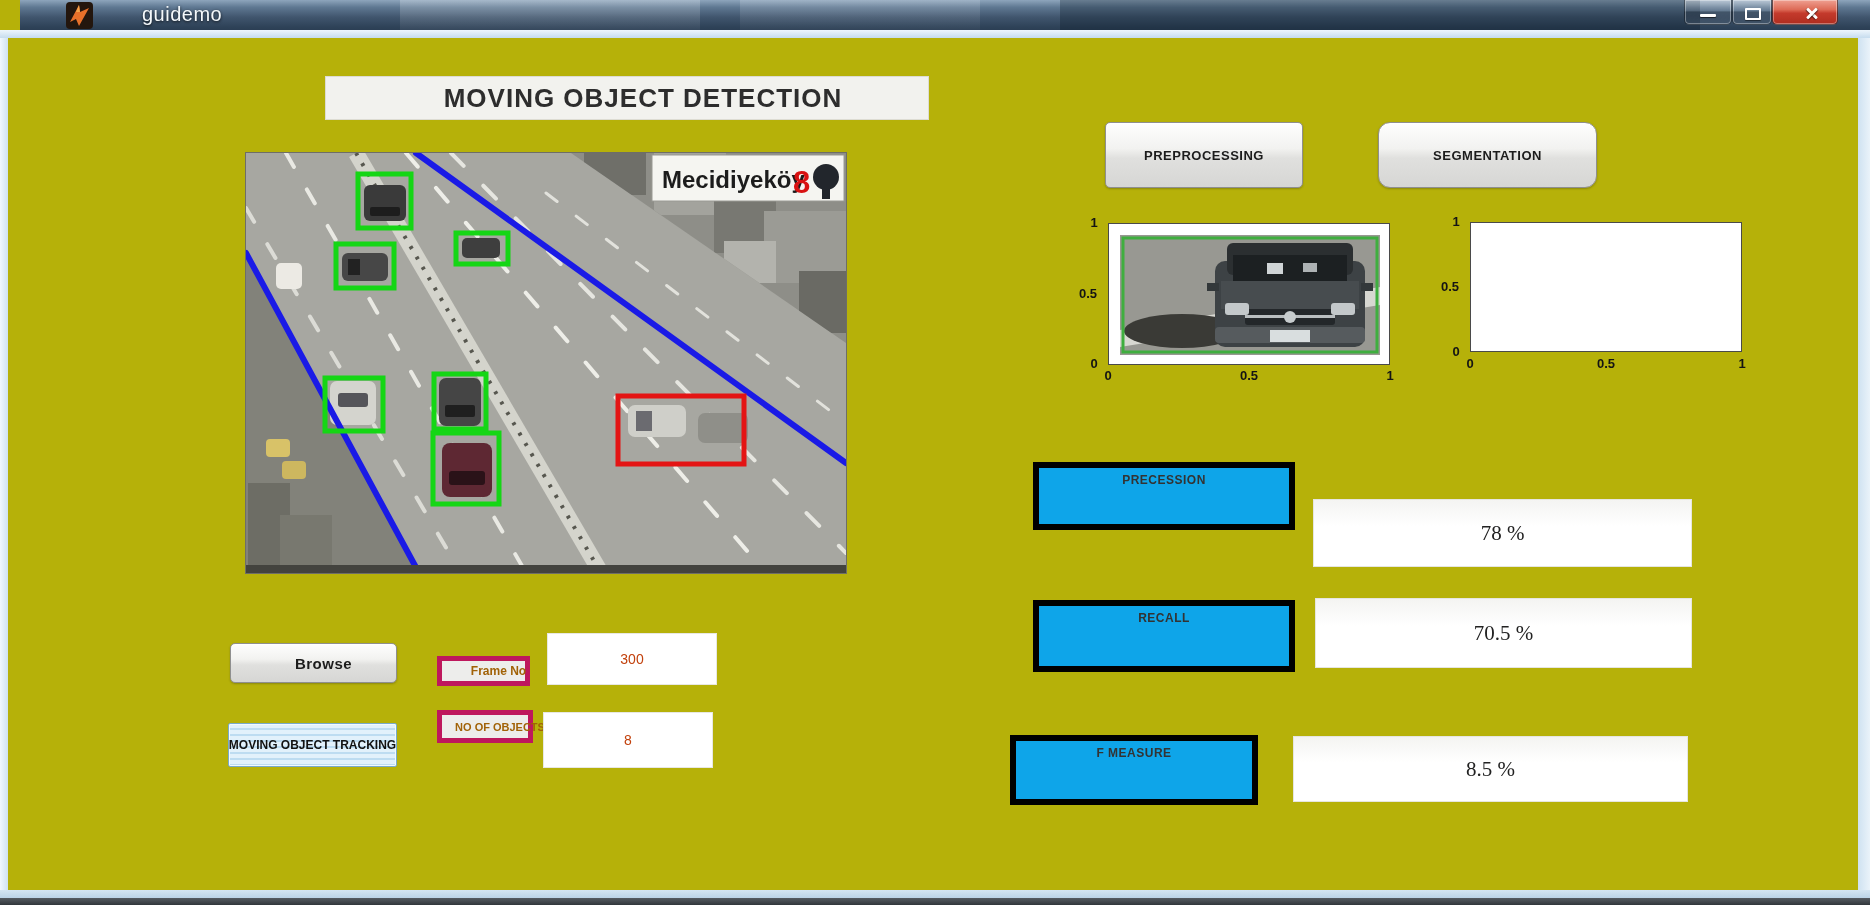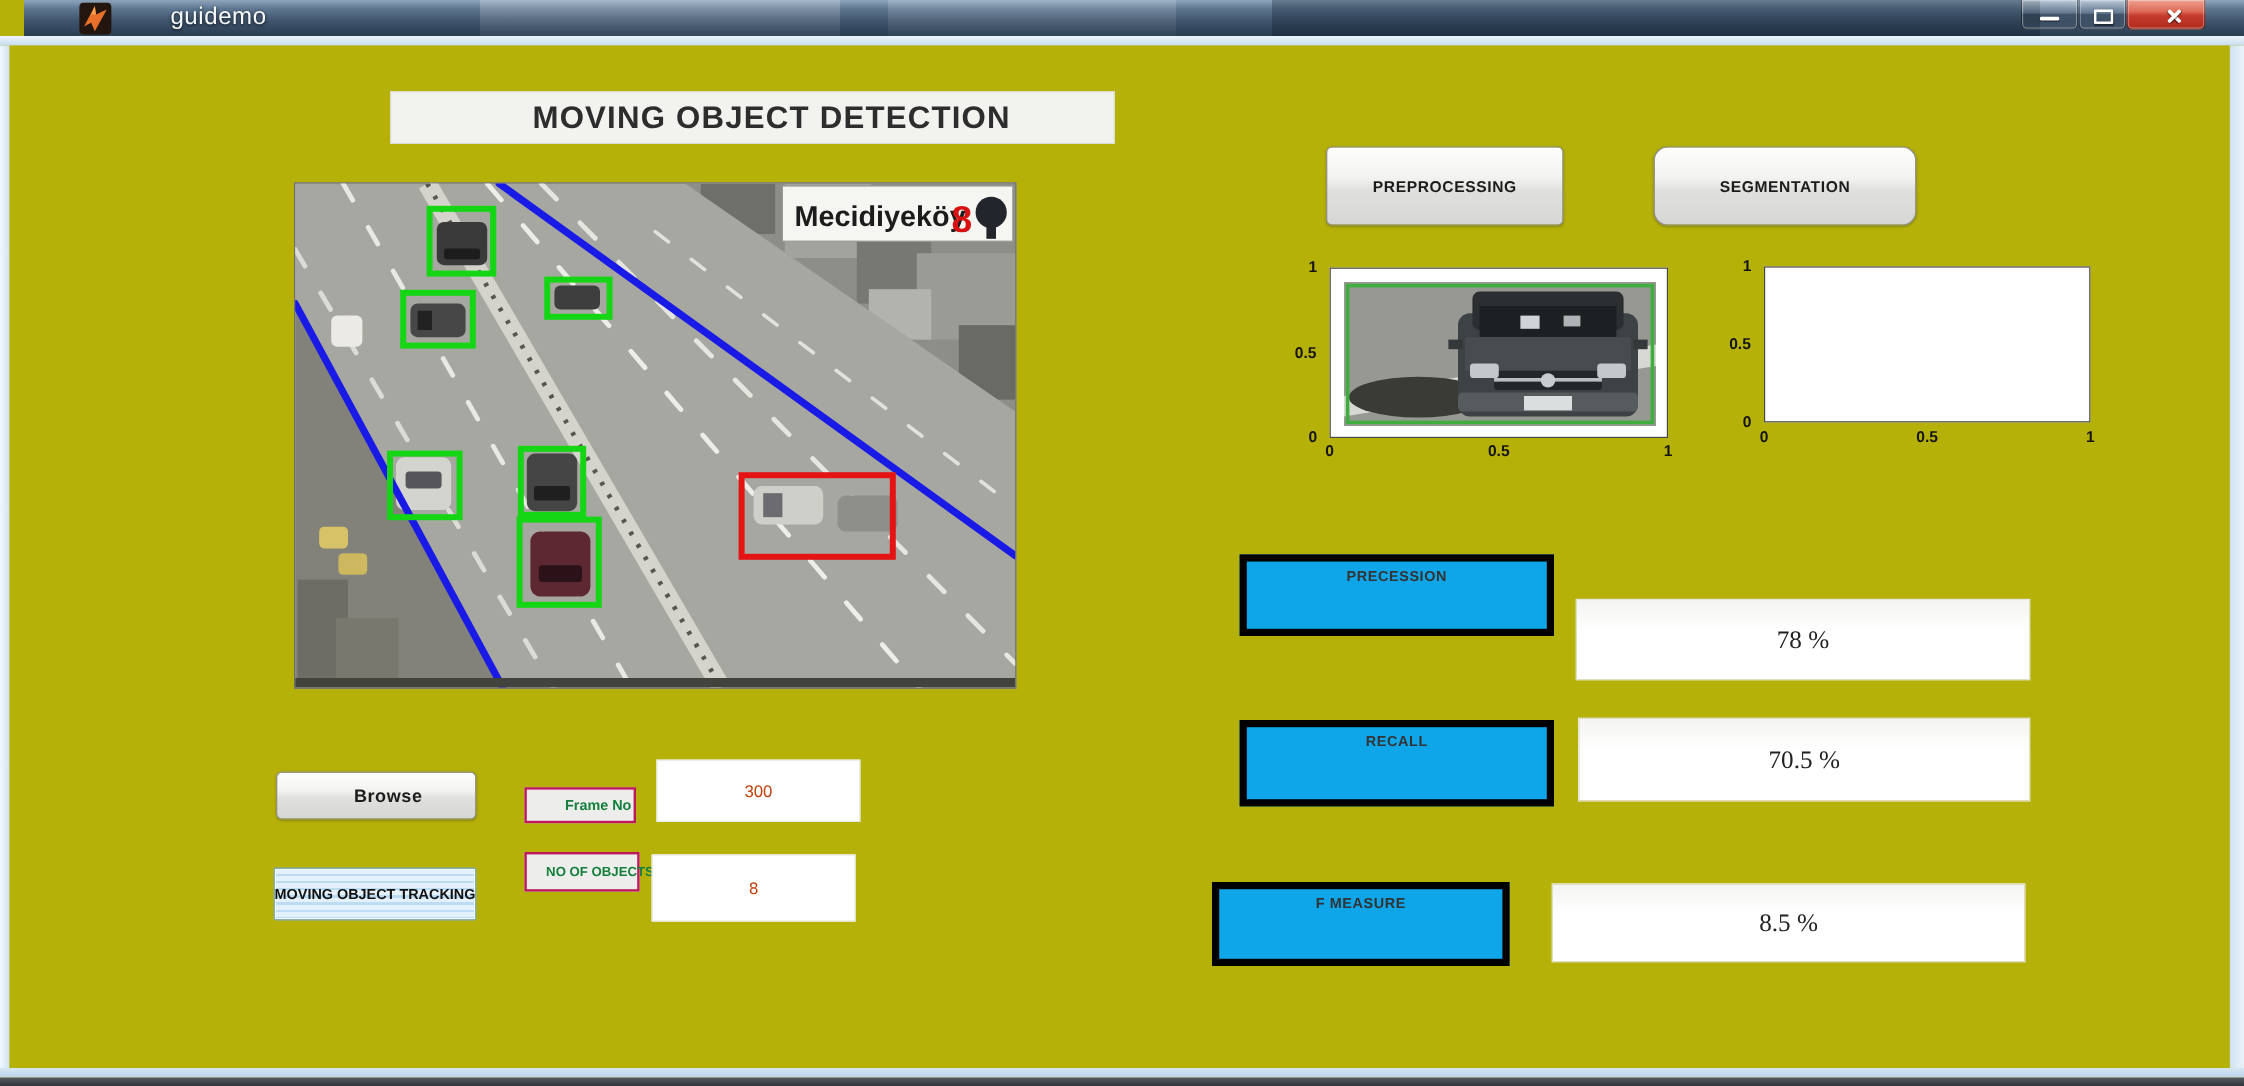--- a/index.html
+++ b/index.html
@@ -100,23 +100,23 @@
   }
   .metric-value{
     position:absolute;background:linear-gradient(180deg,#f4f4f2,#ffffff 40%);
     border:1px solid #e6e6e0;box-sizing:border-box;
     display:flex;align-items:center;justify-content:center;
     font-family:"Liberation Serif","DejaVu Serif",serif;font-size:21px;color:#222;
   }
 
   
   .mini-label{
-    position:absolute;background:#ededeb;border:2px solid #be185d;box-sizing:border-box;
-    display:flex;align-items:center;justify-content:center;
-    font-size:12px;font-weight:bold;color:#15803d;white-space:nowrap;padding-left:30px;
+    position:absolute;background:#ededeb;border:5px solid #be185d;box-sizing:border-box;
+    display:flex;align-items:center;justify-content:center;
+    font-size:12px;font-weight:bold;color:#a16207;white-space:nowrap;padding-left:30px;
   }
   .edit{
     position:absolute;background:#ffffff;border:1px solid #e8e8e2;box-sizing:border-box;
     text-align:center;font-size:14px;color:#c2410c;font-family:"Liberation Sans",sans-serif;
     outline:none;
   }
 </style>
 </head>
 <body>
 

